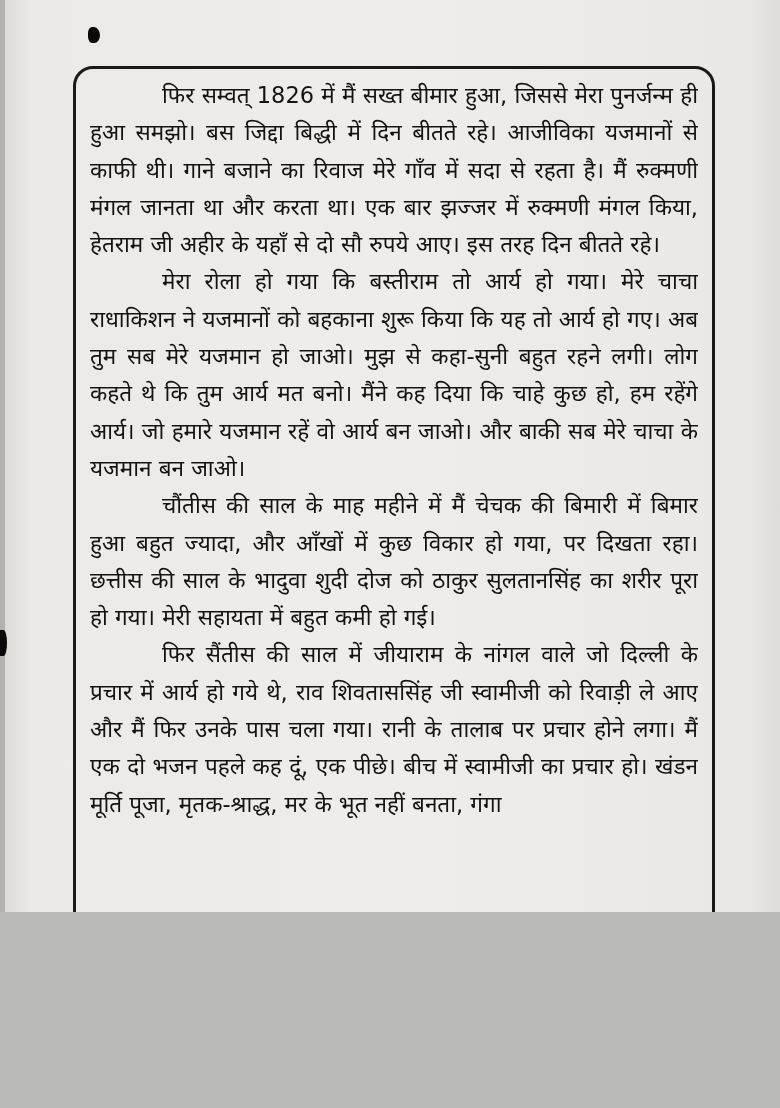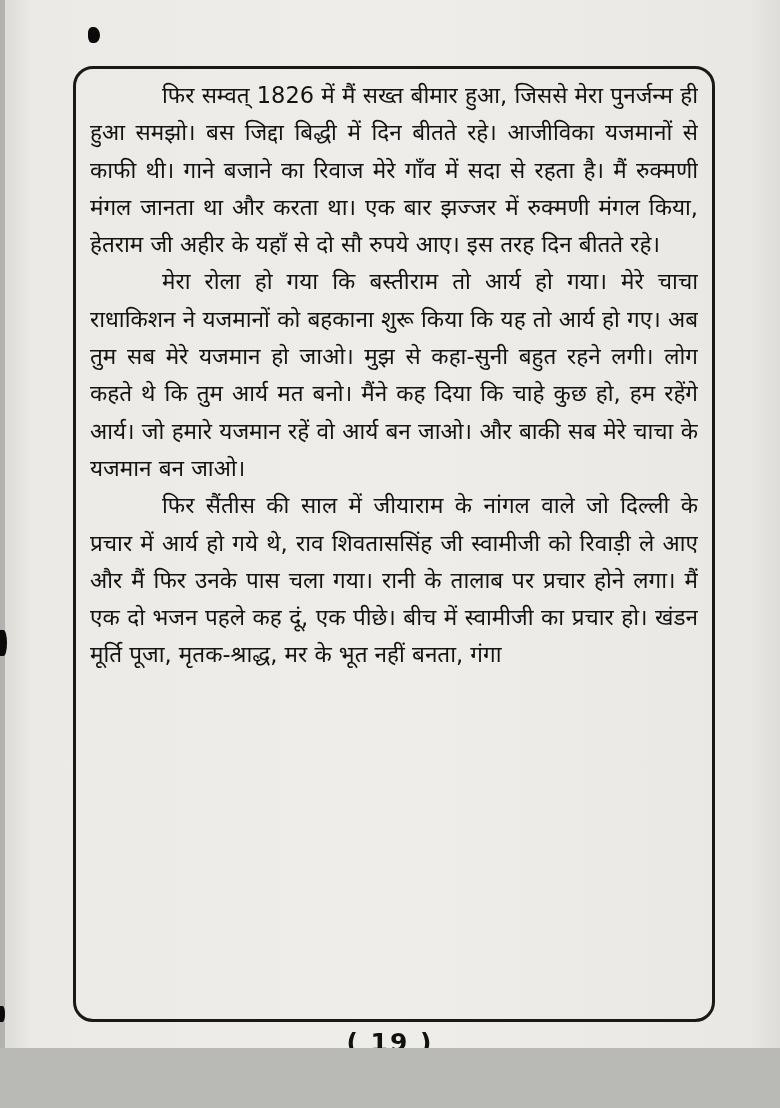--- a/index.html
+++ b/index.html
@@ -4,21 +4,21 @@
 <style>
   html, body {
     margin: 0;
     padding: 0;
     background: #b9b9b5;
     font-family: "DejaVu Sans", "Liberation Serif", serif;
   }
   .scan {
     position: relative;
     width: 780px;
-    height: 1048px;
+    height: 912px;
     margin: 0 auto;
     background: linear-gradient(90deg, #d9d8d4 0%, #eceae6 4%, #efedE9 50%, #eae8e4 96%, #dddcd8 100%);
     overflow: hidden;
   }
   .frame {
     position: absolute;
     left: 73px;
     top: 66px;
     width: 642px;
     height: 956px;
@@ -75,20 +75,21 @@
 </head>
 <body>
 
 <div class="scan">
   <div class="edge-shade"></div>
 
   <div class="frame">
     <div class="text-block">
       <p>फिर सम्वत् 1826 में मैं सख्त बीमार हुआ, जिससे मेरा पुनर्जन्म ही हुआ समझो। बस जिद्दा बिद्धी में दिन बीतते रहे। आजीविका यजमानों से काफी थी। गाने बजाने का रिवाज मेरे गाँव में सदा से रहता है। मैं रुक्मणी मंगल जानता था और करता था। एक बार झज्जर में रुक्मणी मंगल किया, हेतराम जी अहीर के यहाँ से दो सौ रुपये आए। इस तरह दिन बीतते रहे।</p>
       <p>मेरा रोला हो गया कि बस्तीराम तो आर्य हो गया। मेरे चाचा राधाकिशन ने यजमानों को बहकाना शुरू किया कि यह तो आर्य हो गए। अब तुम सब मेरे यजमान हो जाओ। मुझ से कहा-सुनी बहुत रहने लगी। लोग कहते थे कि तुम आर्य मत बनो। मैंने कह दिया कि चाहे कुछ हो, हम रहेंगे आर्य। जो हमारे यजमान रहें वो आर्य बन जाओ। और बाकी सब मेरे चाचा के यजमान बन जाओ।</p>
+      <p>चौंतीस की साल के माह महीने में मैं चेचक की बिमारी में बिमार हुआ बहुत ज्यादा, और आँखों में कुछ विकार हो गया, पर दिखता रहा। छत्तीस की साल के भादुवा शुदी दोज को ठाकुर सुलतानसिंह का शरीर पूरा हो गया। मेरी सहायता में बहुत कमी हो गई।</p>
       <p>फिर सैंतीस की साल में जीयाराम के नांगल वाले जो दिल्ली के प्रचार में आर्य हो गये थे, राव शिवताससिंह जी स्वामीजी को रिवाड़ी ले आए और मैं फिर उनके पास चला गया। रानी के तालाब पर प्रचार होने लगा। मैं एक दो भजन पहले कह दूं, एक पीछे। बीच में स्वामीजी का प्रचार हो। खंडन मूर्ति पूजा, मृतक-श्राद्ध, मर के भूत नहीं बनता, गंगा</p>
     </div>
   </div>
 
   <div class="page-number">( 19 )</div>
 
   <div class="artifact a1"></div>
   <div class="artifact a2"></div>
   <div class="artifact a3"></div>
   <div class="artifact a4"></div>

